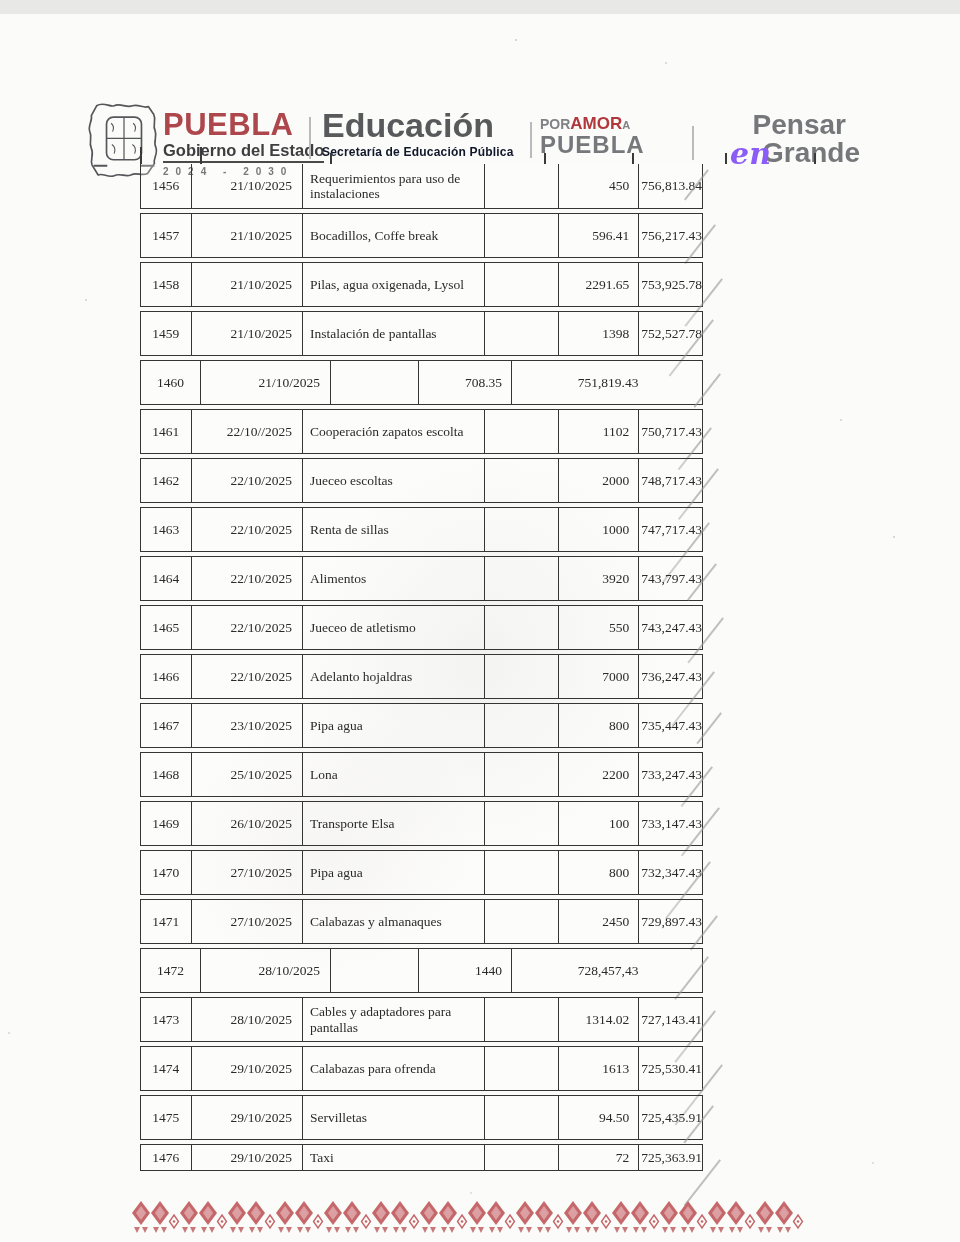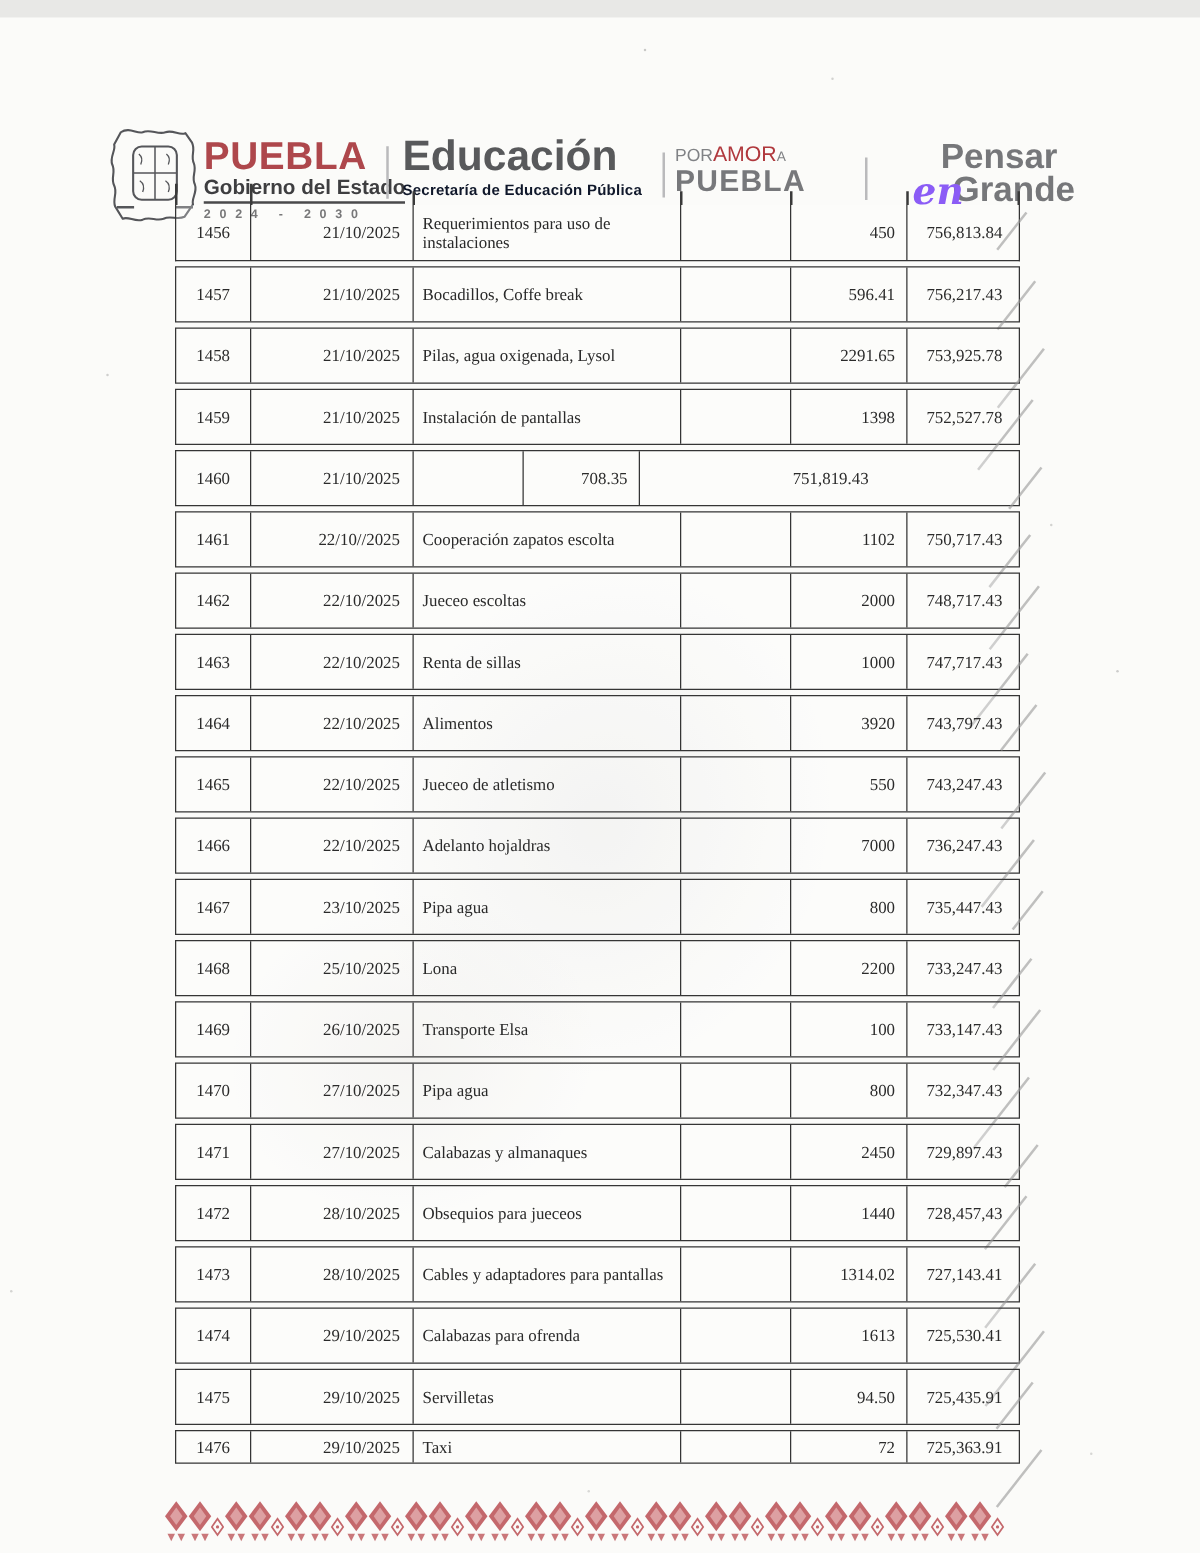--- a/index.html
+++ b/index.html
@@ -12,37 +12,37 @@
   .hdr{position:absolute; left:0; top:0; width:960px; height:160px;}
   .emblem{position:absolute; left:86px; top:86px;}
   .brand-puebla{position:absolute; left:163px; top:95px; font-family:"Liberation Sans","DejaVu Sans",sans-serif;}
   .puebla-title{font-size:31px; font-weight:800; letter-spacing:.5px; color:#ae474c; line-height:1;}
   .puebla-sub{font-size:16.5px; font-weight:700; color:#3e3e40; border-bottom:2px solid #4a4a4b; padding-bottom:2px; margin-top:1px; line-height:1.1;}
   .puebla-years{font-size:10px; font-weight:700; color:#4a4a4b; letter-spacing:7px; margin-top:3px;}
   .brand-edu{position:absolute; left:322px; top:94px; font-family:"Liberation Sans","DejaVu Sans",sans-serif;}
   .edu-title{font-size:34px; font-weight:800; color:#58595b; line-height:1;}
   .edu-sub{font-size:12px; font-weight:700; color:#0f172a; margin-top:3px; letter-spacing:.2px;}
   .brand-amor{position:absolute; left:540px; top:101px; font-family:"Liberation Sans","DejAVu Sans",sans-serif; line-height:1;}
-  .amor-l1{font-weight:400;}
+  .amor-l1{font-weight:700;}
   .amor-por{font-size:14px; color:#808285;}
   .amor-amor{font-size:17px; color:#b0383d;}
   .amor-a{font-size:11px; color:#808285;}
   .amor-l2{font-size:24px; font-weight:800; color:#77787b; letter-spacing:1px; margin-top:1px;}
   .brand-pensar{position:absolute; left:705px; top:98px; width:155px; text-align:right; font-family:"Liberation Sans","DejaVu Sans",sans-serif; line-height:.92;}
   .pensar-l1{font-size:28px; font-weight:800; color:#76777a; padding-right:14px;}
   .pensar-l2{font-size:28px; font-weight:800; color:#76777a; position:relative;}
   .pensar-en{position:relative; top:2px; margin-right:-9px; font-family:"DejaVu Serif",serif; font-style:italic; font-weight:700; font-size:30px; color:#8b5cf6;}
   .vdiv{position:absolute; width:1.5px; background:#bababc;}
   .vd1{left:309px; top:103px; height:42px;}
   .vd2{left:530px; top:108px; height:36px;}
   .vd3{left:692px; top:112px; height:34px;}
   
   .stub{position:absolute; width:1.5px; background:#3a3a3a;}
   
-  .tbl{position:absolute; left:140px; top:150px; width:676px;}
+  .tbl{position:absolute; left:140px; top:150px; width:563px;}
   .row{
     position:relative; display:flex; box-sizing:border-box;
     height:45px; margin-bottom:4px; border:1.5px solid #353535;
     background:rgba(255,255,255,.25);
   }
   .row:first-child{border-top:none;}
   .row:last-child{height:27px; margin-bottom:0;}
   .cell{box-sizing:border-box; display:flex; align-items:center; border-right:1.5px solid #353535; font-size:13.5px;}
   .c-no{width:60px; justify-content:center;}
   .c-date{width:130px; justify-content:flex-end; padding-right:10px;}
@@ -279,21 +279,20 @@
       <div class="cell c-desc">Calabazas y almanaques</div>
       <div class="cell c-blank"></div>
       <div class="cell c-amt">2450</div>
       <div class="cell c-bal">729,897.43</div>
       <span class="slash" style="right: -15px; top: 15px; width: 43px;"></span>
     </div>
 
     <div class="row">
       <div class="cell c-no">1472</div>
       <div class="cell c-date">28/10/2025</div>
-      <div class="cell c-desc">Obsequios para jueceos</div>
       <div class="cell c-blank"></div>
       <div class="cell c-amt">1440</div>
       <div class="cell c-bal">728,457,43</div>
       <span class="slash" style="right: -6px; top: 7px; width: 54px;"></span>
     </div>
 
     <div class="row">
       <div class="cell c-no">1473</div>
       <div class="cell c-date">28/10/2025</div>
       <div class="cell c-desc">Cables y adaptadores para pantallas</div>

